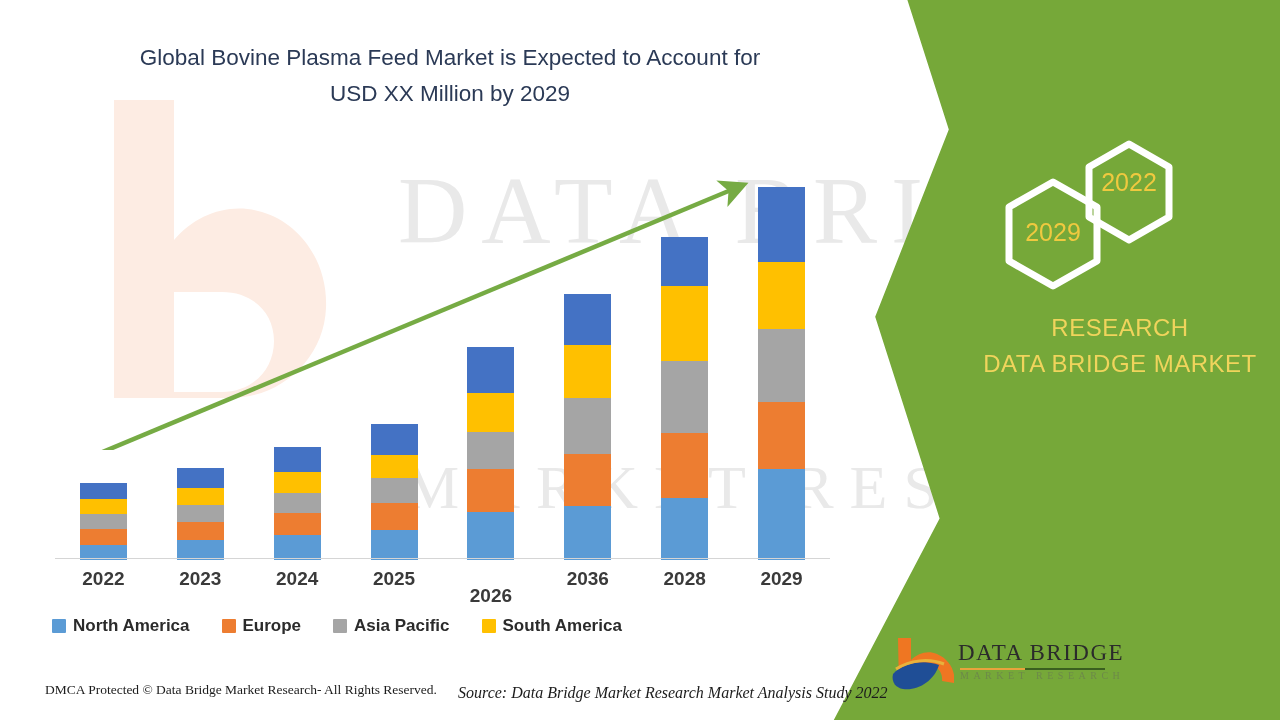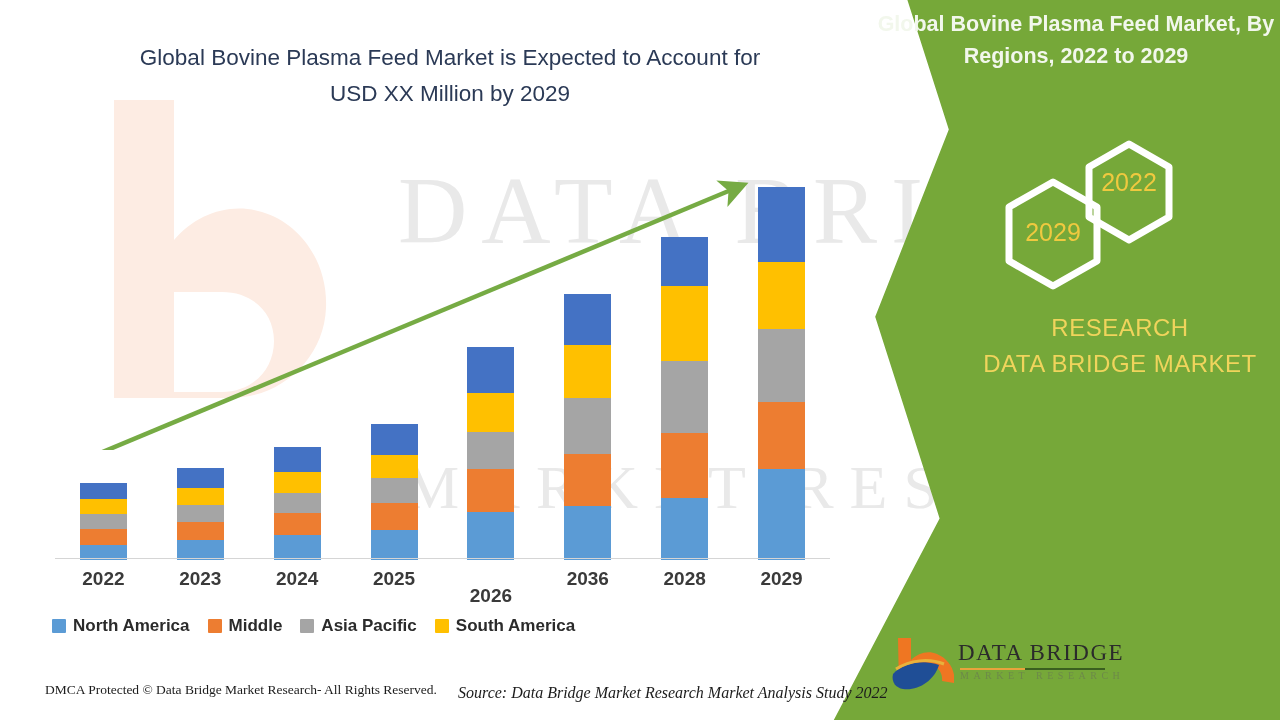--- a/index.html
+++ b/index.html
@@ -215,21 +215,21 @@
   }
 
   
   .legend {
     position: absolute;
     z-index: 3;
     left: 52px;
     top: 616px;
     display: flex;
     align-items: center;
-    gap: 18px;
+    gap: 32px;
   }
   .legend-item {
     display: flex;
     align-items: center;
     gap: 7px;
   }
   .legend-swatch {
     width: 14px;
     height: 14px;
     border-radius: 1px;
@@ -365,35 +365,34 @@
     <line x1="26" y1="311" x2="676" y2="40" stroke="#76ab44" stroke-width="4.5" marker-end="url(#ahead)"></line>
   </svg>
 
   <div class="legend" id="legend">
       <div class="legend-item">
         <span class="legend-swatch" style="background: rgb(91, 155, 213);"></span>
         <span class="legend-label">North America</span>
       </div>
       <div class="legend-item">
         <span class="legend-swatch" style="background: rgb(237, 125, 49);"></span>
-        <span class="legend-label">Middle</span>
+        <span class="legend-label">Europe</span>
       </div>
       <div class="legend-item">
         <span class="legend-swatch" style="background: rgb(165, 165, 165);"></span>
         <span class="legend-label">Asia Pacific</span>
       </div>
       <div class="legend-item">
         <span class="legend-swatch" style="background: rgb(255, 192, 0);"></span>
         <span class="legend-label">South America</span>
       </div>
     </div>
 
   <div class="green-panel"></div>
 
-  <div class="panel-title">Global Bovine Plasma Feed Market, By Regions, 2022 to 2029</div>
 
   <svg class="hex-wrap hex-2029" width="100" height="112" viewBox="0 0 100 112" aria-hidden="true">
     <polygon points="50,4 94,29 94,83 50,108 6,83 6,29" fill="none" stroke="#ffffff" stroke-width="7" stroke-linejoin="round"></polygon>
   </svg>
   <svg class="hex-wrap hex-2022" width="92" height="104" viewBox="0 0 92 104" aria-hidden="true">
     <polygon points="46,4 86,27 86,77 46,100 6,77 6,27" fill="none" stroke="#ffffff" stroke-width="7" stroke-linejoin="round"></polygon>
   </svg>
   <div class="hex-label l2029">2029</div>
   <div class="hex-label l2022">2022</div>
 

